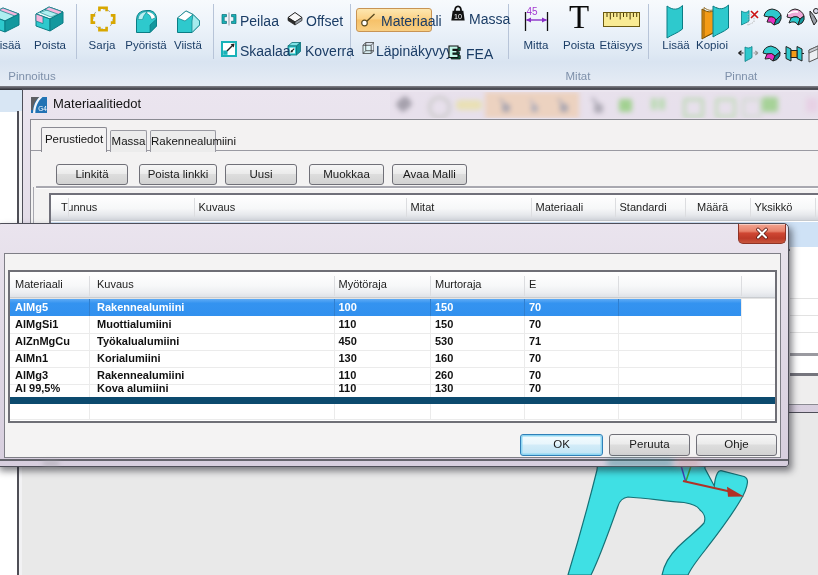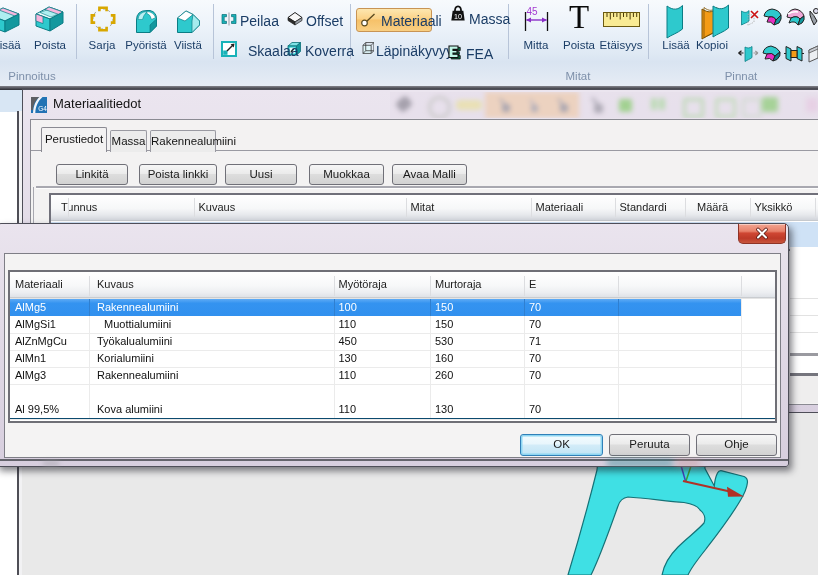--- a/index.html
+++ b/index.html
@@ -19,21 +19,21 @@
   
   .dlgframe{background:linear-gradient(#ebe5ef 0%,#e3dce8 45%,#d8cfdf 100%);border:1px solid #4e4e58;}
   .content-panel{background:#f3f2f2;border:1px solid #8a8a92;}
   .w7btn{position:absolute;height:19px;border:1px solid #707078;border-radius:3px;
      background:linear-gradient(#f6f6f6 0%,#ebebeb 45%,#dddddd 50%,#d2d2d2 100%);
      font-size:11.5px;color:#1a1a1a;text-align:center;line-height:18px;font-family:"Liberation Sans",sans-serif;}
   .th{position:absolute;font-size:11px;color:#1c1c1c;top:0;line-height:24px;white-space:nowrap;}
   .hsep{position:absolute;top:3px;width:1px;height:19px;background:#dcdde0;}
   
   .row{position:absolute;left:0;width:100%;height:17px;font-size:11px;line-height:17px;color:#111;white-space:nowrap;}
-  .cell{position:absolute;top:0;}
+  .cell{position:absolute;top:0;font-weight:bold;}
 </style></head>
 <body>
 <div id="ribbon" class="abs">
   <div class="rsep" style="left:76px"></div>
   <div class="rsep" style="left:213px"></div>
   <div class="rsep" style="left:350px"></div>
   <div class="rsep" style="left:508px"></div>
   <div class="rsep" style="left:648px"></div>
   <div class="glabel" style="left:2px;width:60px">Pinnoitus</div>
   <div class="glabel" style="left:538px;width:80px">Mitat</div>
@@ -148,21 +148,21 @@
   <line x1="30.4" y1="1" x2="30.4" y2="5"></line>
       <line x1="33.7" y1="1" x2="33.7" y2="5"></line>
  </g>
 </svg>
 <div class="blabel" style="left:-16px;width:46px">Lisää</div>
 <div class="blabel" style="left:26px;width:48px">Poista</div>
 <div class="blabel" style="left:79px;width:46px">Sarja</div>
 <div class="blabel" style="left:122px;width:48px">Pyöristä</div>
 <div class="blabel" style="left:165px;width:46px">Viistä</div>
 <div class="slabel" style="left:240px;top:13px">Peilaa</div>
-<div class="slabel" style="left:248px;top:43px">Skaalaa</div>
+<div class="slabel" style="left:240px;top:43px">Skaalaa</div>
 <div class="slabel" style="left:306px;top:13px">Offset</div>
 <div class="slabel" style="left:305px;top:43px">Koverra</div>
 <div class="blabel" style="left:513px;width:46px">Mitta</div>
 <div class="blabel" style="left:556px;width:46px">Poista</div>
 <div class="blabel" style="left:596px;width:50px">Etäisyys</div>
 
 <svg class="abs" style="left:665px;top:3px" width="20" height="36" viewBox="0 0 20 36">
  <path d="M2,3 C8,7.5 13,7 17.5,2.5 L17.5,26 C12,30.5 7,31.5 2,35 Z" fill="#2ec9cd" stroke="#0b7d85"></path>
 </svg>
 <svg class="abs" style="left:700px;top:3px" width="34" height="37" viewBox="0 0 34 37">
@@ -359,21 +359,21 @@
         <div class="cell" style="left:425px">150</div>
         <div class="cell" style="left:519px">70</div>
    <div style="position:absolute;left:79px;top:0;width:1px;height:17px;background:#2f7fd0"></div>
    <div style="position:absolute;left:323.5px;top:0;width:1px;height:17px;background:#2f7fd0"></div>
    <div style="position:absolute;left:419.5px;top:0;width:1px;height:17px;background:#2f7fd0"></div>
    <div style="position:absolute;left:514px;top:0;width:1px;height:17px;background:#2f7fd0"></div>
    <div style="position:absolute;left:607.5px;top:0;width:1px;height:17px;background:#2f7fd0"></div>
   </div>
   <div class="row" style="top:44.2px;border-bottom:1px solid #ebebeb">
    <div class="cell" style="left:5px">AlMgSi1</div>
-        <div class="cell" style="left:94px">Muottialumiini</div>
+        <div class="cell" style="left:87px">Muottialumiini</div>
    <div class="cell" style="left:328.5px">110</div>
         <div class="cell" style="left:425px">150</div>
         <div class="cell" style="left:519px">70</div>
   </div>
   <div class="row" style="top:61.4px;border-bottom:1px solid #ebebeb">
    <div class="cell" style="left:5px">AlZnMgCu</div>
         <div class="cell" style="left:87px">Työkalualumiini</div>
    <div class="cell" style="left:328.5px">450</div>
         <div class="cell" style="left:425px">530</div>
         <div class="cell" style="left:519px">71</div>
@@ -385,21 +385,21 @@
         <div class="cell" style="left:425px">160</div>
         <div class="cell" style="left:519px">70</div>
   </div>
   <div class="row" style="top:95.8px;border-bottom:1px solid #ebebeb">
    <div class="cell" style="left:5px">AlMg3</div>
         <div class="cell" style="left:87px">Rakennealumiini</div>
    <div class="cell" style="left:328.5px">110</div>
         <div class="cell" style="left:425px">260</div>
         <div class="cell" style="left:519px">70</div>
   </div>
-  <div class="row" style="top:129px;border-bottom:1px solid #0c4a6e">
+  <div class="row" style="top:108px;border-bottom:7px solid #0c4a6e">
    <div class="cell" style="left:5px">Al 99,5%</div>
         <div class="cell" style="left:87px">Kova alumiini</div>
    <div class="cell" style="left:328.5px">110</div>
         <div class="cell" style="left:425px">130</div>
         <div class="cell" style="left:519px">70</div>
   </div>
   <div class="row" style="top:130.2px;border-bottom:1px solid #ebebeb"></div>
   <div style="position:absolute;left:0;top:26.5px;width:765px;height:1px;background:#e4e4e4"></div>
  </div>
  <div class="w7btn" style="left:523px;top:210px;width:81px;height:20px;line-height:19px;border-color:#3080b8;box-shadow:inset 0 0 0 1.5px #8ed6f2;background:linear-gradient(#f3fbfe 0%,#e8f6fc 45%,#d3ecf8 50%,#c0e4f5 100%)">OK</div>

